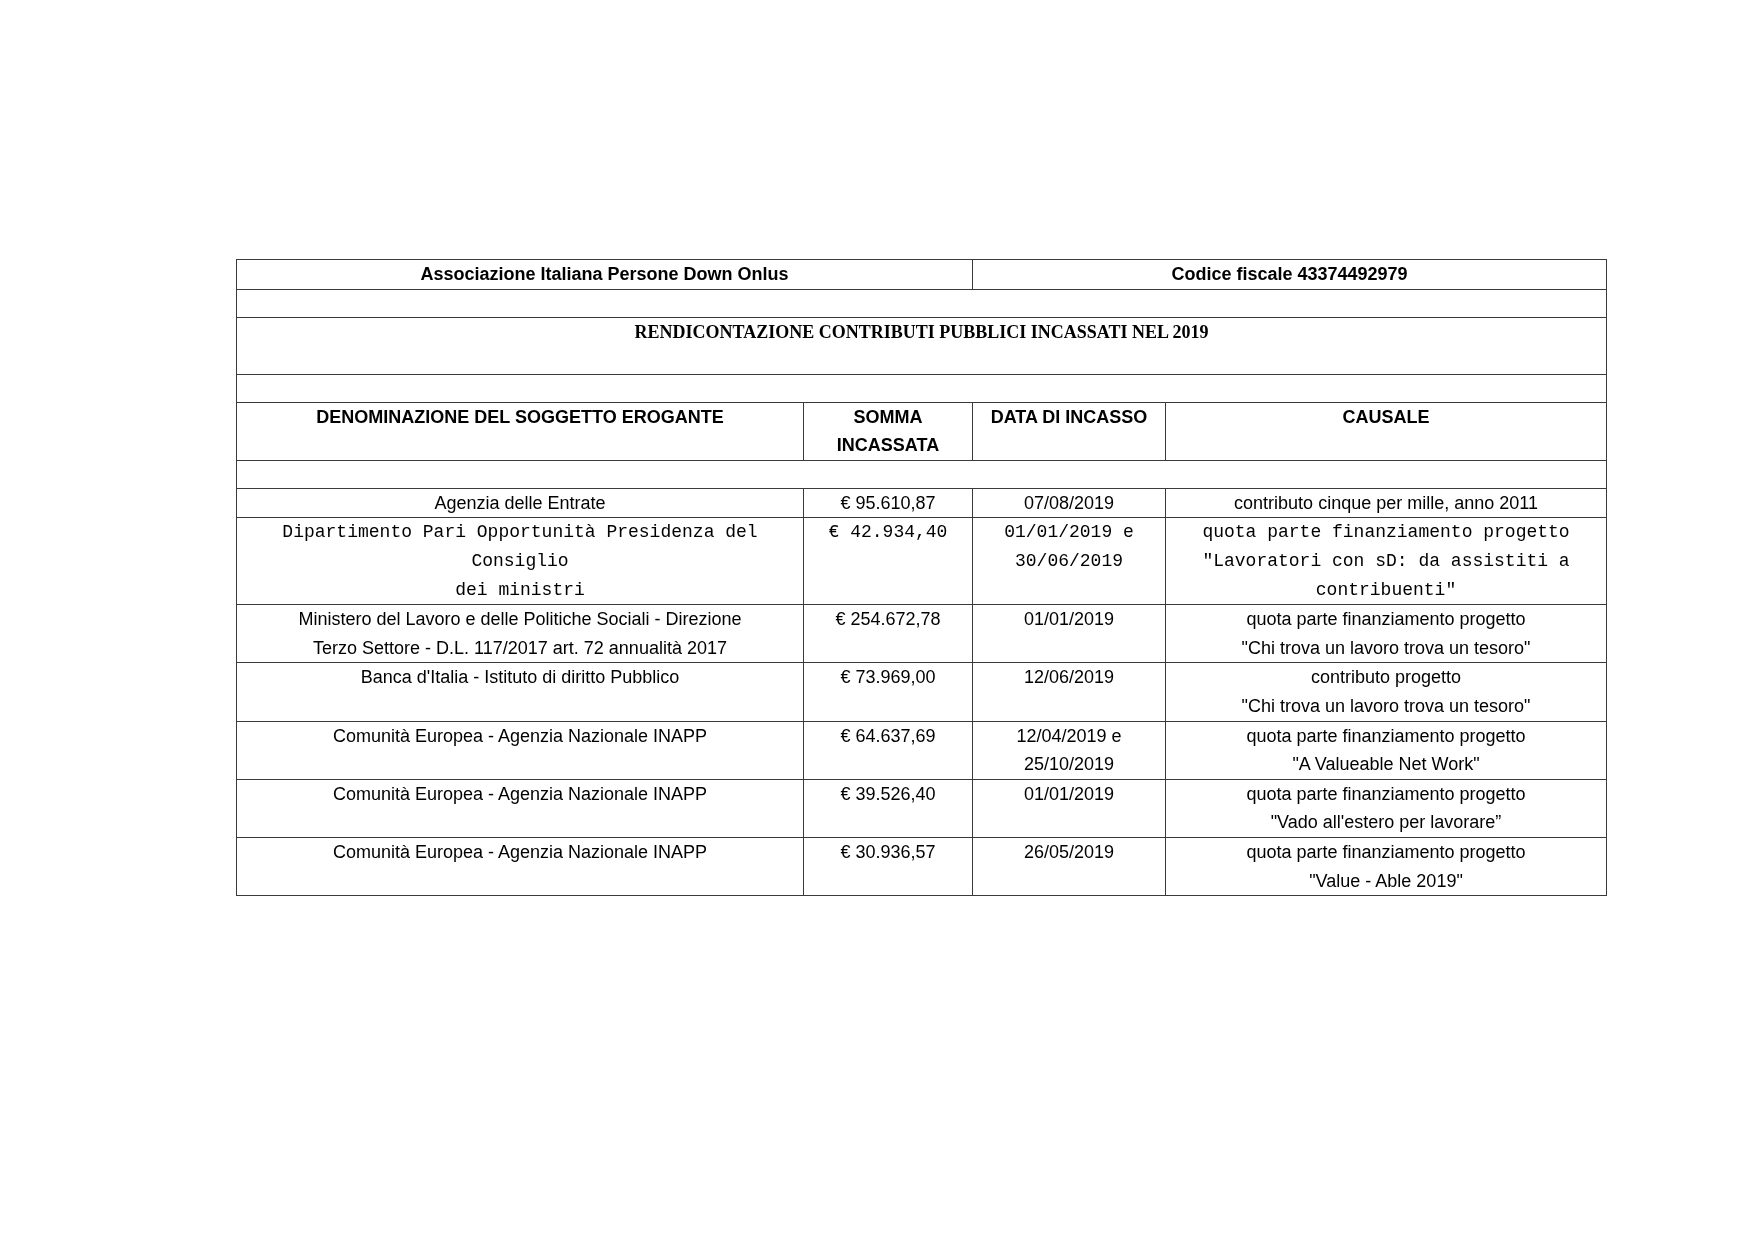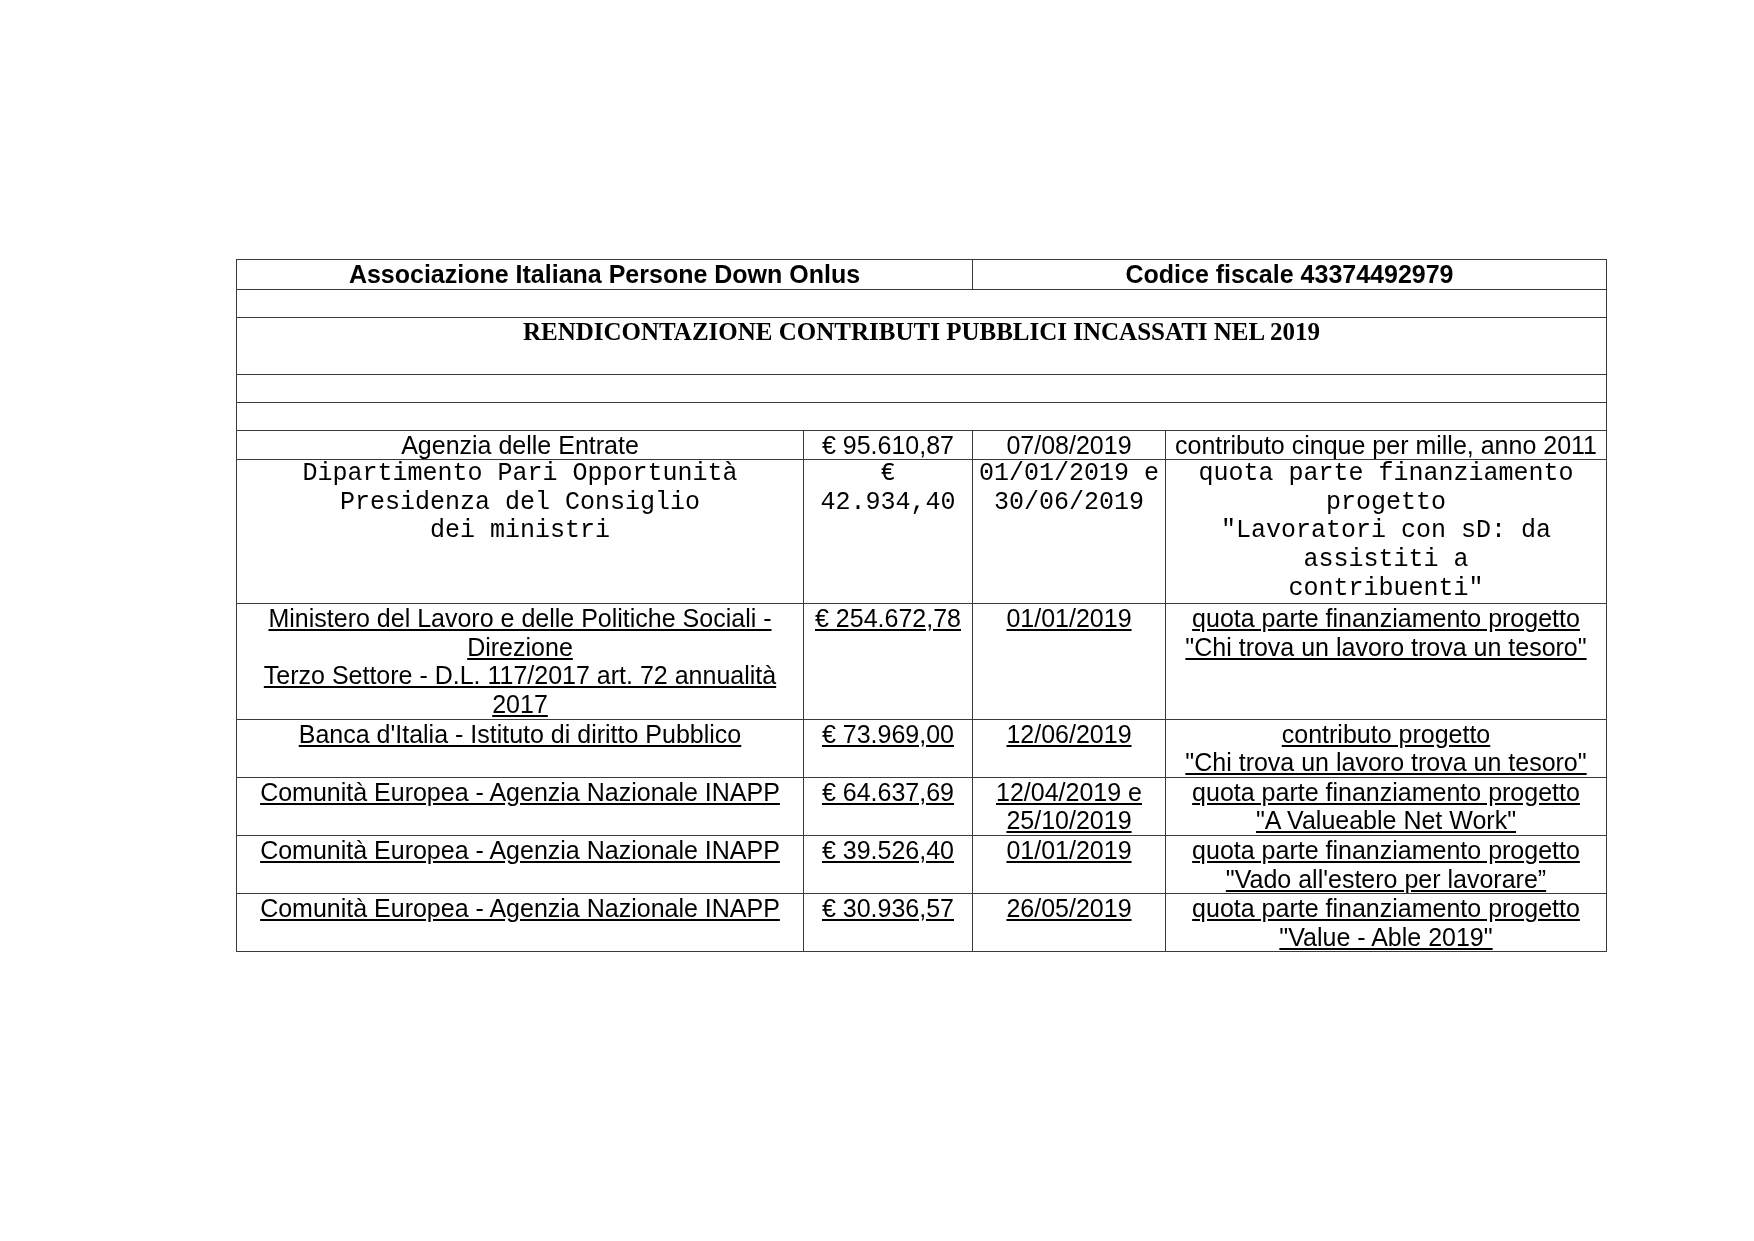--- a/index.html
+++ b/index.html
@@ -2,29 +2,29 @@
 <html><head>
 <meta charset="utf-8">
 <style>
   html, body { margin: 0; padding: 0; background: #ffffff; }
   body { width: 1754px; height: 1241px; position: relative; overflow: hidden;
          font-family: "Liberation Sans", "DejaVu Sans", sans-serif; color: #000; }
   .page { position: absolute; left: 0; top: 0; width: 1754px; height: 1241px; }
   .tbl { position: absolute; left: 236px; top: 259px; width: 1370px;
          border-collapse: collapse; table-layout: fixed; }
   .tbl td { border: 1.5px solid #3a3a3a; padding: 0 4px; text-align: center;
-            vertical-align: top; font-size: 25px; line-height: 28.6px;
+            vertical-align: top; font-size: 18px; line-height: 28.6px;
             overflow: hidden; }
   .tbl td.b { font-weight: bold; }
   .r1 td { height: 27px; }
   .rblank td { height: 27px; }
   .rtitle td { height: 56px; font-family: Liberation Serif, serif; }
   .rhead td { height: 56px; }
   .r-one td { height: 27px; }
-  .r-two td { height: 55px; text-decoration: underline; }
+  .r-two td { height: 55px; }
   .r-three td { height: 84px; font-family: Liberation Mono, monospace; }
   .hdr-line { display: block; }
 </style>
 </head>
 <body>
 
 <div class="page">
   <table class="tbl">
     <colgroup>
       <col style="width:567px">
@@ -38,20 +38,29 @@
         <td class="b" colspan="2">Codice fiscale 43374492979</td>
       </tr>
       <tr class="rblank">
         <td colspan="4"></td>
       </tr>
       <tr class="rtitle">
         <td class="b" colspan="4">RENDICONTAZIONE CONTRIBUTI PUBBLICI INCASSATI NEL 2019</td>
       </tr>
       <tr class="rblank">
         <td colspan="4"></td>
+      </tr>
+      <tr class="rhead">
+        <td class="b">DENOMINAZIONE DEL SOGGETTO EROGANTE</td>
+        <td class="b">
+          <span class="hdr-line">SOMMA</span>
+          <span class="hdr-line">INCASSATA</span>
+        </td>
+        <td class="b">DATA DI INCASSO</td>
+        <td class="b">CAUSALE</td>
       </tr>
       <tr class="rblank">
         <td colspan="4"></td>
       </tr>
     <tr class="r-one">
           <td>
             <span class="hdr-line">Agenzia delle Entrate</span>
           </td>
           <td>€ 95.610,87</td>
           <td>

